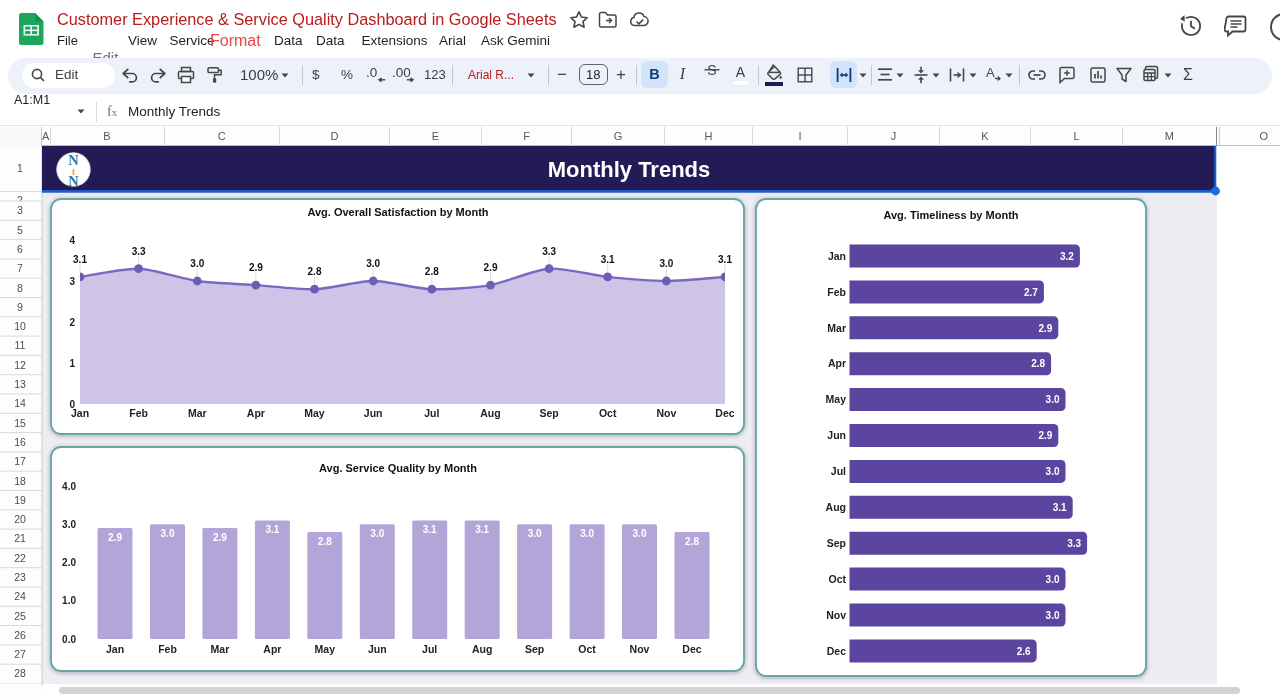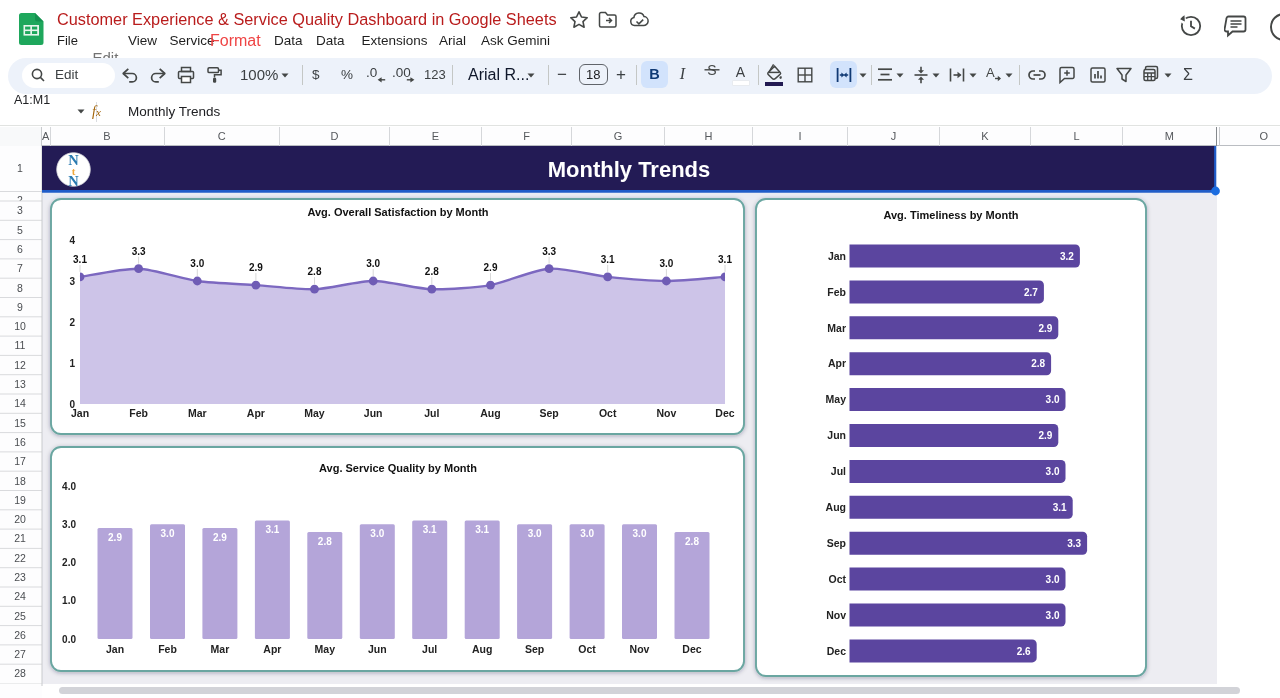--- a/index.html
+++ b/index.html
@@ -91,21 +91,21 @@
     <path d="M9.2 3.8 h-5.5" stroke="#444746" stroke-width="1.4"></path>
     <path d="M5.6 1.2 L1.6 3.8 L5.6 6.4 Z" fill="#444746"></path>
   </svg>
 <div style="position:absolute;left:392px;top:59px;height:28px;line-height:28px;font-size:13.5px;color:#3c4043">.00</div>
 <svg style="position:absolute;left:406px;top:76px;" width="10" height="8" viewBox="0 0 10 8" fill="none">
     <path d="M0.8 3.8 h5.5" stroke="#444746" stroke-width="1.4"></path>
     <path d="M4.4 1.2 L8.4 3.8 L4.4 6.4 Z" fill="#444746"></path>
   </svg>
 <div style="position:absolute;left:424px;top:61px;height:28px;line-height:28px;font-size:13px;color:#3c4043">123</div>
 <div style="position:absolute;left:452px;top:65px;width:1px;height:20px;background:#c4c7c5"></div>
-<div style="position:absolute;left:468px;top:61px;height:28px;line-height:28px;font-size:16px;color:#0f172a">Arial R...</div>
+<div style="position:absolute;left:468px;top:61px;height:28px;line-height:28px;font-size:12px;color:#b91c1c">Arial R...</div>
 <svg style="position:absolute;left:526px;top:72px" width="10" height="7" viewBox="0 0 10 7">
     <path d="M1.5 1.5 L5 5.5 L8.5 1.5 Z" fill="#444746"></path>
   </svg>
 <div style="position:absolute;left:548px;top:65px;width:1px;height:20px;background:#c4c7c5"></div>
 <div style="position:absolute;left:557px;top:61px;height:28px;line-height:28px;font-size:17px;color:#3c4043">−</div>
 <div style="position:absolute;left:579px;top:64px;width:28.5px;height:21px;border:1px solid #60646a;border-radius:6px;box-sizing:border-box;text-align:center;line-height:19px;font-size:13px;color:#202124">18</div>
 <div style="position:absolute;left:616px;top:61px;height:28px;line-height:28px;font-size:17px;color:#3c4043">+</div>
 <div style="position:absolute;left:636px;top:65px;width:1px;height:20px;background:#c4c7c5"></div>
 <div style="position:absolute;left:641px;top:61px;width:27px;height:27px;background:#d2e3fc;border-radius:6px"></div>
 <div style="position:absolute;left:641px;top:61px;width:27px;height:27px;text-align:center;line-height:27px;font-size:14.5px;font-weight:bold;color:#0f3a75">B</div>
@@ -201,21 +201,21 @@
 <svg style="position:absolute;left:1163px;top:72px" width="10" height="7" viewBox="0 0 10 7">
     <path d="M1.5 1.5 L5 5.5 L8.5 1.5 Z" fill="#444746"></path>
   </svg>
 <div style="position:absolute;left:1183px;top:61px;height:28px;line-height:28px;font-size:16px;font-weight:500;color:#3c4043">Σ</div>
 <div style="position:absolute;left:0;top:97px;width:1280px;height:29px;background:#ffffff;border-bottom:1px solid #e1e3e1"></div>
 <div style="position:absolute;left:14px;top:90px;height:20px;line-height:20px;font-size:12.5px;color:#202124">A1:M1</div>
 <svg style="position:absolute;left:76px;top:108px" width="10" height="7" viewBox="0 0 10 7">
     <path d="M1.5 1.5 L5 5.5 L8.5 1.5 Z" fill="#444746"></path>
   </svg>
 <div style="position:absolute;left:96px;top:102px;width:1px;height:20px;background:#dadce0"></div>
-<div style="position:absolute;left:92px;top:102px;height:20px;line-height:20px;font-size:14px;font-style:italic;color:#a16207;font-family:Liberation Serif,serif">f<span style="font-size:11px">x</span></div>
+<div style="position:absolute;left:107px;top:102px;height:20px;line-height:20px;font-size:14px;color:#737373;font-family:Liberation Serif,serif">f<span style="font-size:11px">x</span></div>
 <div style="position:absolute;left:128px;top:102px;height:20px;line-height:20px;font-size:13.5px;color:#202124">Monthly Trends</div>
 <div style="position:absolute;left:0;top:127px;width:1280px;height:19px;background:#fdfdfe;border-bottom:1px solid #babdc2">
     <div style="position:absolute;left:0;top:0;width:42px;height:19px;background:#f8f9fa;border-right:1px solid #c8cacd;box-sizing:border-box"></div>
     <div style="position:absolute;left:42px;top:0;width:8.5px;height:19px;border-right:1px solid #d5d7da;box-sizing:border-box;text-align:center;line-height:19px;font-size:11px;color:#55585c">A</div>
     <div style="position:absolute;left:50.5px;top:0;width:114.0px;height:19px;border-right:1px solid #d5d7da;box-sizing:border-box;text-align:center;line-height:19px;font-size:11px;color:#55585c">B</div>
     <div style="position:absolute;left:164.5px;top:0;width:115.5px;height:19px;border-right:1px solid #d5d7da;box-sizing:border-box;text-align:center;line-height:19px;font-size:11px;color:#55585c">C</div>
     <div style="position:absolute;left:280px;top:0;width:110px;height:19px;border-right:1px solid #d5d7da;box-sizing:border-box;text-align:center;line-height:19px;font-size:11px;color:#55585c">D</div>
     <div style="position:absolute;left:390px;top:0;width:92px;height:19px;border-right:1px solid #d5d7da;box-sizing:border-box;text-align:center;line-height:19px;font-size:11px;color:#55585c">E</div>
     <div style="position:absolute;left:482px;top:0;width:90px;height:19px;border-right:1px solid #d5d7da;box-sizing:border-box;text-align:center;line-height:19px;font-size:11px;color:#55585c">F</div>
     <div style="position:absolute;left:572px;top:0;width:93px;height:19px;border-right:1px solid #d5d7da;box-sizing:border-box;text-align:center;line-height:19px;font-size:11px;color:#55585c">G</div>

